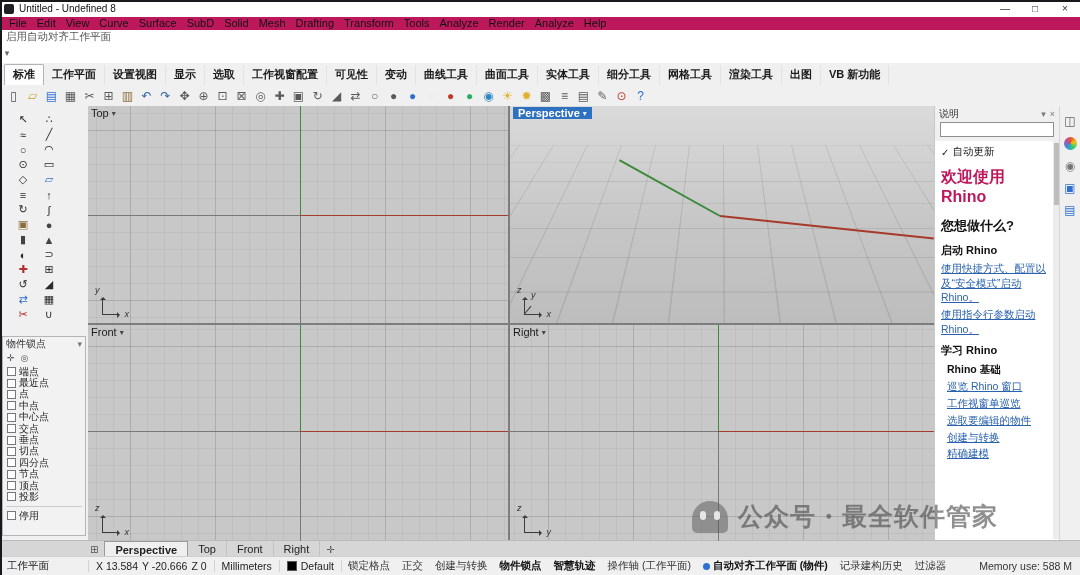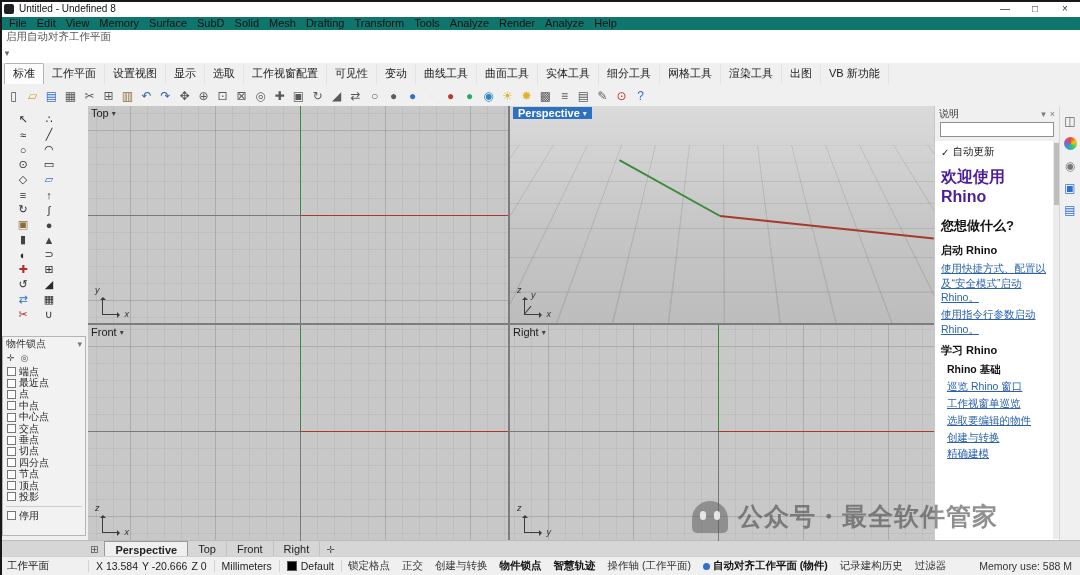--- a/index.html
+++ b/index.html
@@ -10,33 +10,33 @@
   .edge-left{position:absolute;top:0;left:0;bottom:0;width:2px;background:#16181c;z-index:99;}
 
   
   .titlebar{position:absolute;top:0;left:0;right:0;height:17px;background:#fff;display:flex;align-items:center;padding-left:4px;}
   .app-icon{width:10px;height:10px;background:#1d1f23;border-radius:2px;margin-right:5px;}
   .win-title{font-size:10px;color:#111;}
   .win-controls{margin-left:auto;display:flex;height:100%;}
   .win-btn{width:30px;display:flex;align-items:center;justify-content:center;font-size:10px;color:#333;}
 
   
-  .menubar{position:absolute;top:17px;left:0;right:0;height:13px;background:#0f766e;display:flex;align-items:center;padding-left:4px;}
+  .menubar{position:absolute;top:17px;left:0;right:0;height:13px;background:#be185d;display:flex;align-items:center;padding-left:4px;}
   .menu-item{padding:0 5px;font-size:11px;color:#111;line-height:13px;}
 
   
   .history{position:absolute;top:30px;left:0;right:0;height:13px;background:#fff;color:#555;padding-left:6px;line-height:13px;font-size:10.5px;}
   .command-wrap{position:absolute;top:43px;left:0;right:0;height:20px;background:#fff;display:flex;align-items:center;}
   .command-box{flex:1;height:16px;margin:0 3px;border:1px solid #8f8f8f;background:#fff;display:flex;align-items:center;padding-left:4px;}
   .command-prompt{font-weight:bold;color:#111;}
   .caret{display:inline-block;width:1px;height:11px;background:#000;margin-left:4px;}
   .cmd-side-btn{width:14px;height:14px;display:flex;align-items:center;justify-content:center;color:#666;font-size:9px;margin-right:2px;}
 
   
-  .tabrow{position:absolute;top:63px;left:0;right:0;height:22px;background:#f0f0f0;display:flex;align-items:flex-start;padding-left:4px;border-bottom:1px solid #e2e2e2;}
+  .tabrow{position:absolute;top:63px;left:0;right:0;height:22px;background:#f0f0f0;display:flex;align-items:center;padding-left:4px;border-bottom:1px solid #e2e2e2;font-weight:bold;}
   .tablist{display:flex;align-items:flex-end;}
   .tab{padding:2px 8px 3px 8px;font-size:11px;color:#1a1a1a;border-right:1px solid #e3e3e3;white-space:nowrap;}
   .tab.active{background:#fdfdfd;border:1px solid #b3b3b3;border-bottom:none;border-radius:2px 2px 0 0;}
 
   
   .toolbar{position:absolute;top:85px;left:0;right:0;height:21px;background:#f0f0f0;display:flex;align-items:center;padding-left:4px;}
   .tblist{display:flex;align-items:center;}
   .tbicon{width:19px;height:18px;display:flex;align-items:center;justify-content:center;font-size:12px;}
 
   
@@ -96,21 +96,21 @@
 
   
   .help-panel{position:absolute;left:934px;top:106px;width:126px;bottom:34px;background:#f0f0f0;border-left:1px solid #c8c8c8;}
   .hp-head{display:flex;align-items:center;height:15px;padding:0 4px;font-size:10px;color:#333;}
   .hp-head .hp-title{flex:1;}
   .hp-ic{color:#777;font-size:9px;padding:0 2px;}
   .hp-search{display:block;width:108px;height:13px;margin:1px 5px 3px 5px;border:1px solid #8f8f8f;background:#fff;font-size:10px;padding:0 2px;}
   .hp-content{position:absolute;left:0;right:0;top:35px;bottom:0;background:#fff;overflow:hidden;padding:2px 10px 2px 6px;}
   .hp-auto{display:flex;align-items:center;gap:3px;font-size:10.5px;color:#222;margin:2px 0 2px 0;}
   .hp-check{color:#222;font-size:10px;}
-  .hp-welcome{font-size:16px;font-weight:bold;color:#4c1d95;line-height:1.25;margin:8px 0 10px 0;width:80px;}
+  .hp-welcome{font-size:16px;font-weight:bold;color:#be185d;line-height:1.25;margin:8px 0 10px 0;width:80px;}
   .hp-question{font-size:13px;font-weight:bold;color:#111;margin:6px 0 8px 0;}
   .hp-sect{font-size:11px;font-weight:bold;color:#111;margin:7px 0 3px 0;}
   .hp-sub{font-size:10.5px;font-weight:bold;color:#111;margin:5px 0 2px 6px;}
   .hlink{color:#2a62ad;text-decoration:underline;font-size:10.5px;line-height:1.4;margin:2px 0;}
   .hlearn .hlink{margin-left:6px;}
   .hp-scroll{position:absolute;right:1px;top:35px;bottom:2px;width:7px;background:#ececec;}
   .hp-thumb{position:absolute;top:2px;left:1px;width:5px;height:62px;background:#bdbdbd;}
 
   
   .right-strip{position:absolute;right:0;top:106px;width:20px;bottom:34px;background:#f0f0f0;border-left:1px solid #d6d6d6;display:flex;flex-direction:column;align-items:center;padding-top:4px;}
@@ -161,21 +161,21 @@
       <span class="win-btn">□</span>
       <span class="win-btn">×</span>
     </span>
   </div>
 
   <div class="menubar">
 
   <span class="menu-item">File</span>
       <span class="menu-item">Edit</span>
       <span class="menu-item">View</span>
-      <span class="menu-item">Memory</span>
+      <span class="menu-item">Curve</span>
       <span class="menu-item">Surface</span>
       <span class="menu-item">SubD</span>
       <span class="menu-item">Solid</span>
       <span class="menu-item">Mesh</span>
       <span class="menu-item">Drafting</span>
       <span class="menu-item">Transform</span>
       <span class="menu-item">Tools</span>
       <span class="menu-item">Analyze</span>
       <span class="menu-item">Render</span>
       <span class="menu-item">Analyze</span>

